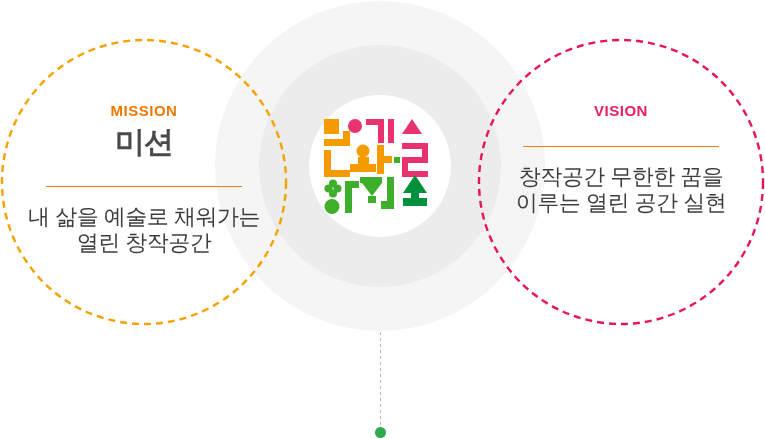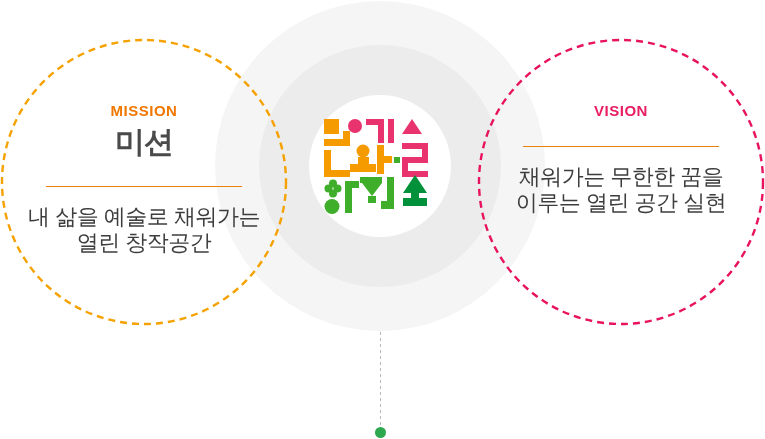--- a/index.html
+++ b/index.html
@@ -67,21 +67,21 @@
     <div class="eyebrow">MISSION</div>
     <h2>미션</h2>
     <div class="divider"></div>
     <p class="desc">내 삶을 예술로 채워가는
 열린 창작공간</p>
   </div>
 
   <div class="panel vision">
     <div class="eyebrow">VISION</div>
     <div class="divider"></div>
-    <p class="desc">채워가는 무한한 꿈을
+    <p class="desc">창작공간 무한한 꿈을
 이루는 열린 공간 실현</p>
   </div>
 
   <svg class="logo-svg" viewBox="0 0 112 96">
 
     <rect class="lg-o" x="0" y="0" width="15" height="15"></rect>
     <rect class="lg-o" x="19" y="12" width="7" height="8"></rect>
     <rect class="lg-o" x="0" y="20" width="26" height="7"></rect>
     <rect class="lg-o" x="0" y="31" width="7" height="27"></rect>
     <rect class="lg-o" x="0" y="51" width="26" height="7"></rect>

